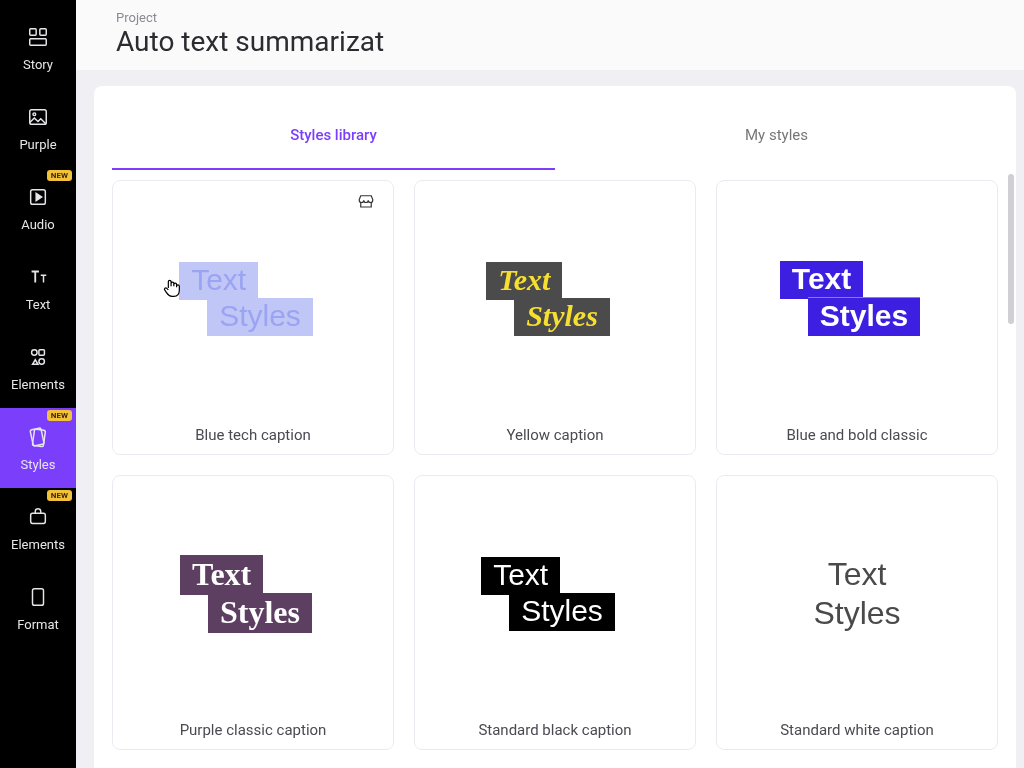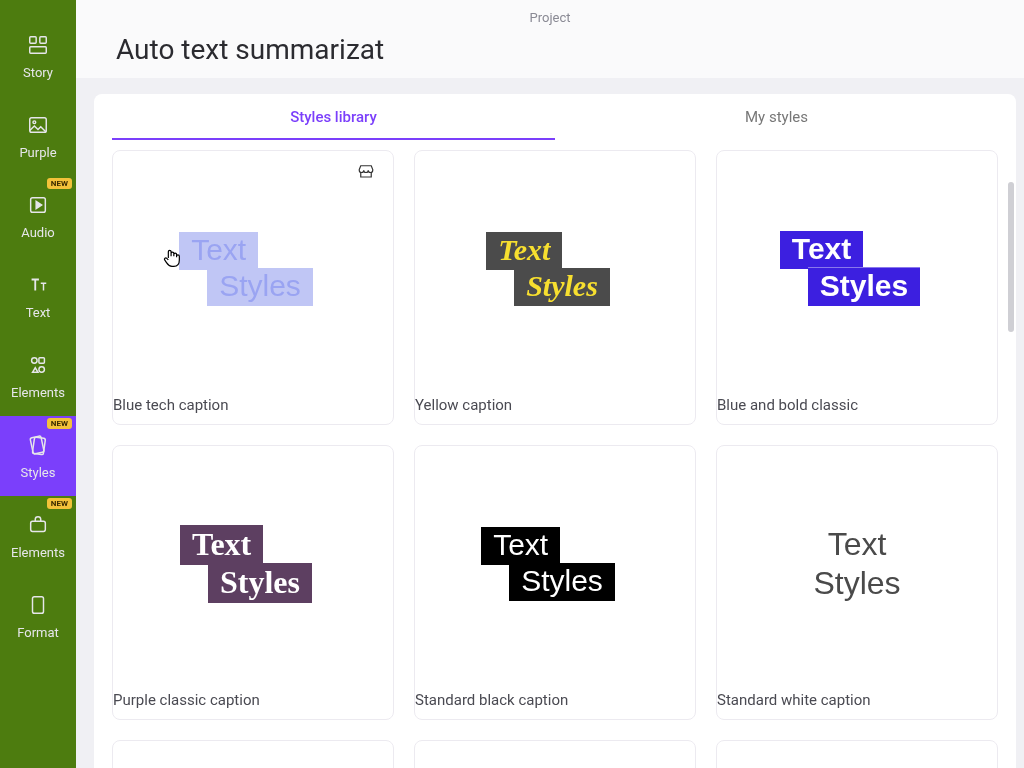--- a/index.html
+++ b/index.html
@@ -10,25 +10,25 @@
       overflow: hidden;
       background: #f0f0f4;
       display: flex;
       color: #333;
     }
 
     
     .sidebar {
       width: 76px;
       height: 768px;
-      background: #4d7c0f;
+      background: #000000;
       display: flex;
       flex-direction: column;
       align-items: center;
-      padding-top: 16px;
+      padding-top: 8px;
       flex-shrink: 0;
     }
     .side-item {
       width: 76px;
       height: 80px;
       display: flex;
       flex-direction: column;
       align-items: center;
       justify-content: center;
       color: #e6e6ea;
@@ -68,22 +68,21 @@
     }
 
     
     .header {
       padding: 10px 40px 12px 40px;
       background: #fafafb;
     }
     .project-label {
       font-size: 13px;
       color: #8a8a94;
-      margin-bottom: 8px;
-      text-align: center;
+      margin-bottom: 0;
     }
     .project-title {
       font-size: 28px;
       color: #2b2b30;
     }
 
     
     .content {
       margin: 16px 8px 0 18px;
       background: #ffffff;
@@ -94,23 +93,24 @@
       flex-direction: column;
       position: relative;
     }
     .tabs {
       display: flex;
       border-bottom: none;
     }
     .tab {
       flex: 1;
       text-align: center;
-      padding: 14px 0 12px 0;
+      padding: 14px 0 24px 0;
       font-size: 15px;
       cursor: pointer;
+      margin-top: 26px;
     }
     .tab.active {
       color: #7b3ffb;
       border-bottom: 2px solid #7b3ffb;
       font-weight: 500;
     }
     .tab.inactive {
       color: #777;
     }
     .tab-row-wrap {
@@ -140,20 +140,21 @@
       position: relative;
     }
     .card-preview {
       flex: 1;
       display: flex;
       align-items: center;
       justify-content: center;
       position: relative;
     }
     .card-label {
+      text-align: center;
       font-size: 15px;
       color: #4a4a52;
       padding: 10px 0 10px 0;
     }
 
     
     .store-icon {
       position: absolute;
       top: 12px;
       right: 18px;

